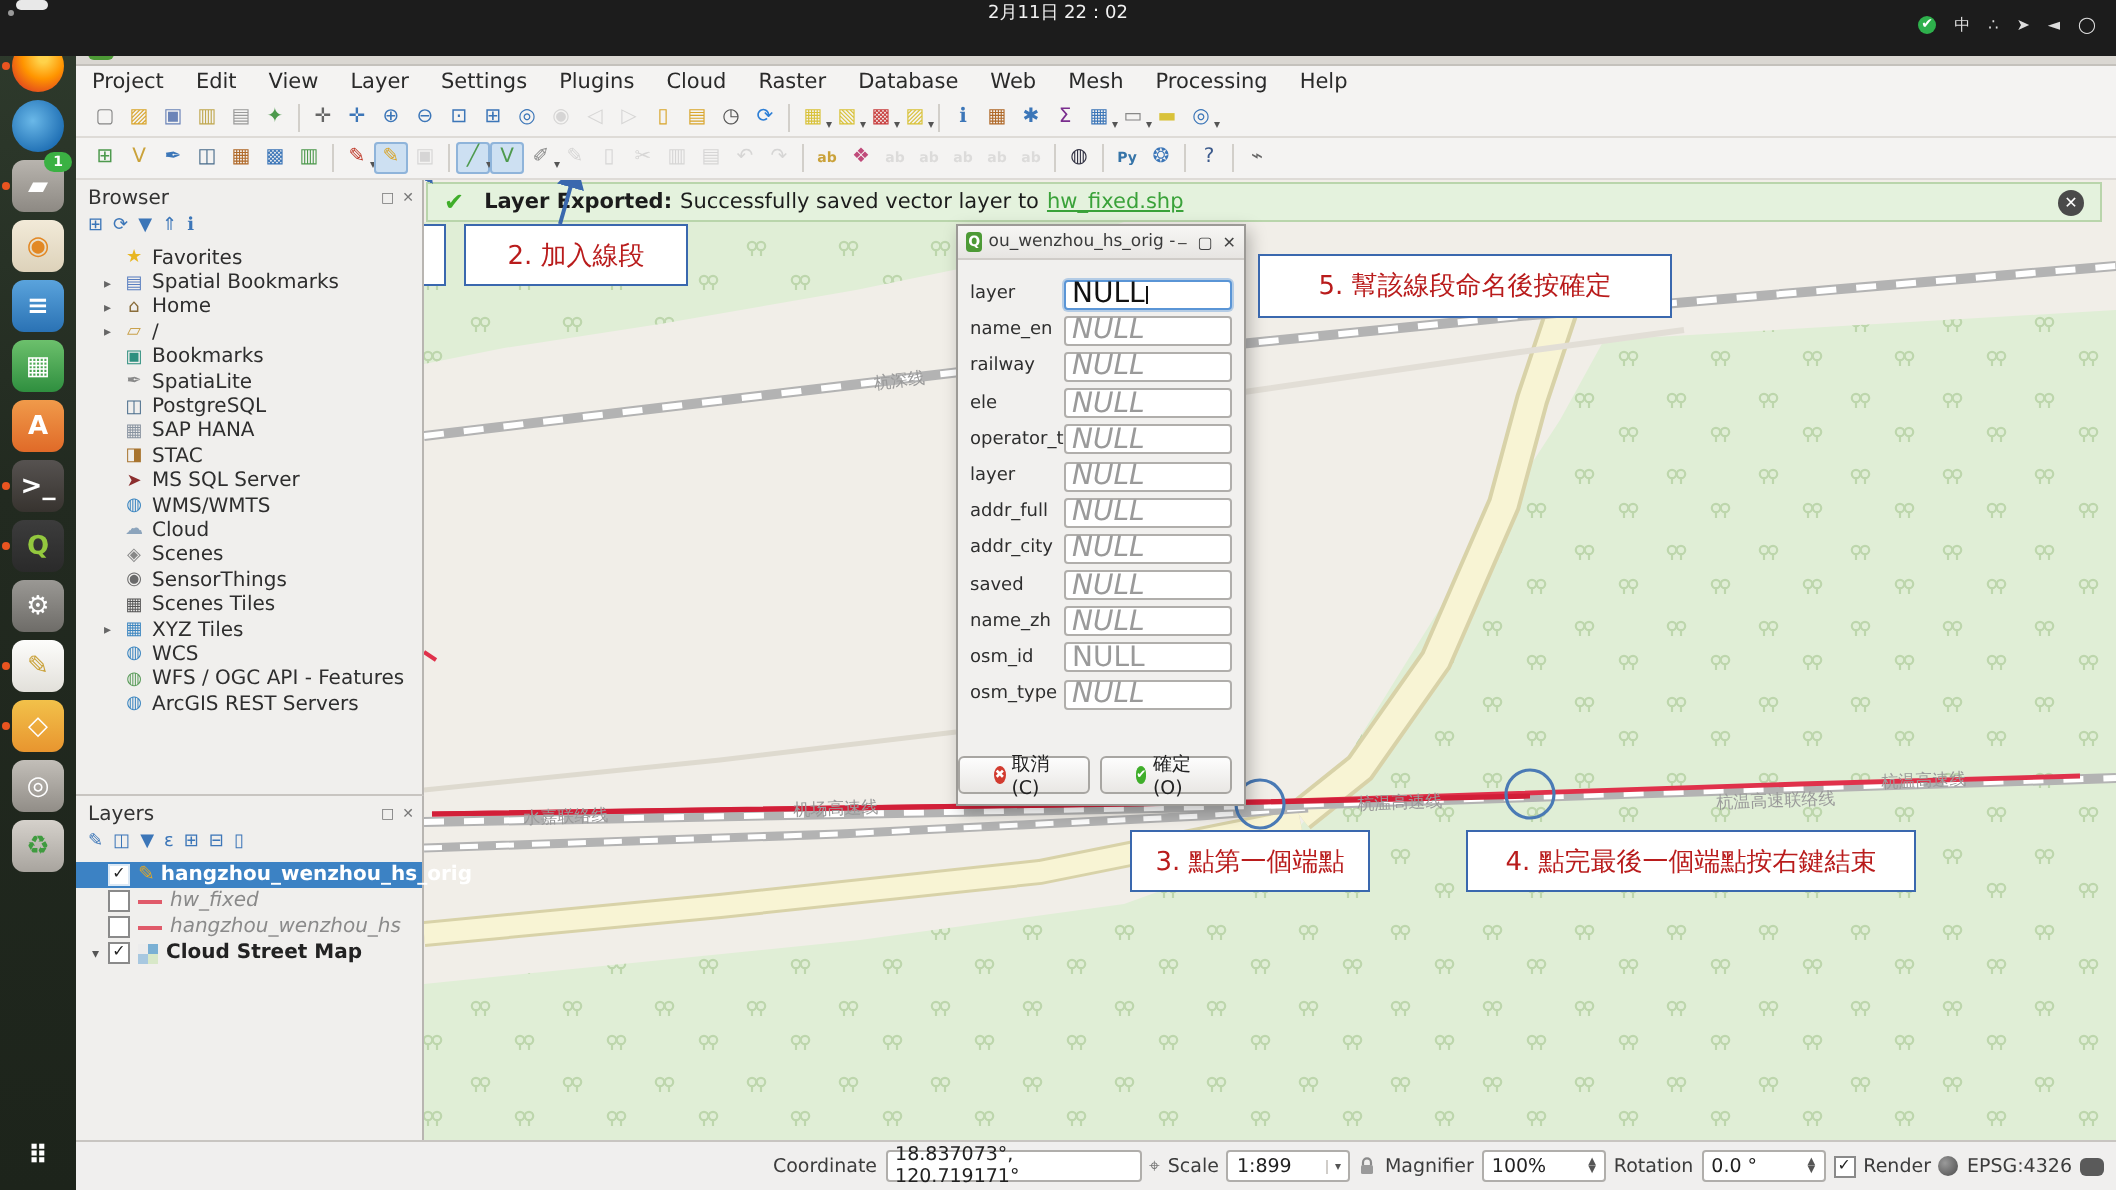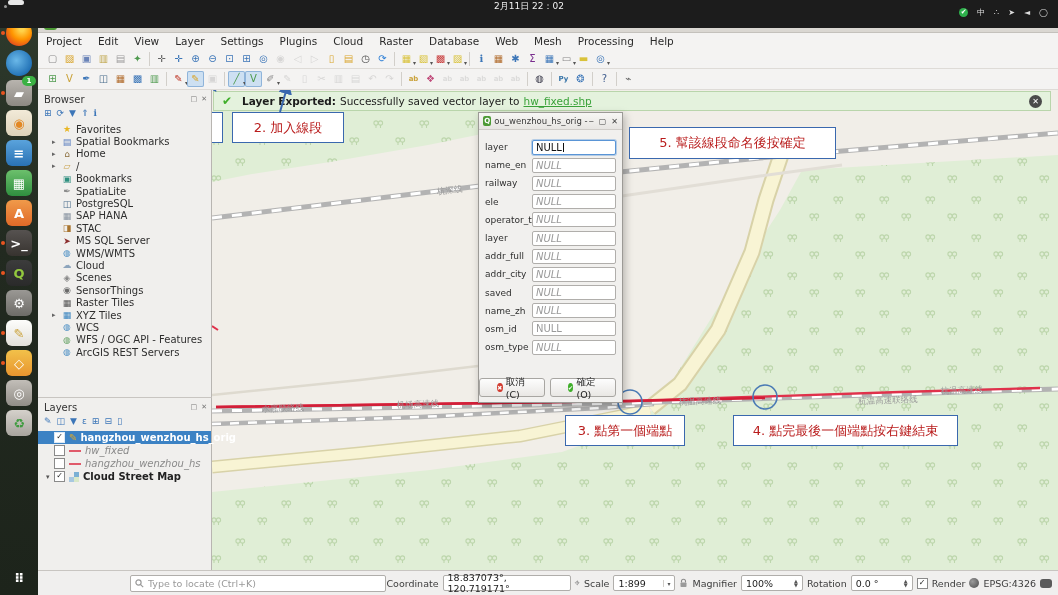--- a/index.html
+++ b/index.html
@@ -93,21 +93,21 @@
           border-bottom:1px solid #cfccc8;padding:0 4px;}
   #dialog .dlg-q{width:10px;height:10px;border-radius:2px;background:#4d9a36;color:#fff;font-size:7px;
           font-weight:bold;display:flex;align-items:center;justify-content:center;margin-right:3px;}
   #dialog .dlg-title{font-size:8.5px;color:#3a3a3a;white-space:nowrap;overflow:hidden;}
   #dialog .dlg-ctrls{margin-left:auto;display:flex;gap:5px;}
   #dialog .dlg-ctrls span{font-size:8px;color:#444;cursor:pointer;}
   #dlg-fields{padding:8px 6px 0 6px;}
   .fld-row{display:flex;align-items:center;height:18.2px;}
   .fld-row label{width:47px;font-size:9px;color:#2e2e2e;flex:none;}
   .fld-inp{flex:1;height:13px;background:#fff;border:1px solid #b0aeab;border-radius:2px;
-           font-size:10px;padding:0 3px;display:flex;align-items:center;color:#9a9a9a;font-style:italic;}
+           font-size:14px;padding:0 3px;display:flex;align-items:center;color:#9a9a9a;font-style:italic;}
   .fld-inp.plain{font-style:normal;}
   .fld-inp.focused{font-style:normal;color:#111;border-color:#5a95d6;box-shadow:0 0 0 1px rgba(90,149,214,.4);}
   .fld-inp.focused .caret{width:1px;height:9px;background:#111;margin-left:1px;}
   #dlg-btns{position:absolute;right:6px;bottom:5px;display:flex;gap:5px;}
   .dlg-btn{height:17px;display:flex;align-items:center;gap:3px;padding:0 17px;font-size:9.5px;color:#222;
            background:linear-gradient(#fdfdfd,#e9e7e4);border:1px solid #a8a6a2;border-radius:3px;cursor:pointer;}
   .dlg-btn .bico{width:9px;height:9px;border-radius:50%;color:#fff;font-size:6px;display:flex;
            align-items:center;justify-content:center;}
   
   .callout{position:absolute;background:#fff;border:1.5px solid #3a68ae;color:#b91c1c;font-size:13px;
@@ -393,21 +393,21 @@
         <span>Scenes</span>
       </div>
       <div class="tree-row">
         <span class="exp"></span>
         <span class="ticn" style="color: rgb(106, 106, 106);">◉</span>
         <span>SensorThings</span>
       </div>
       <div class="tree-row">
         <span class="exp"></span>
         <span class="ticn" style="color: rgb(85, 85, 85);">▦</span>
-        <span>Raster Tiles</span>
+        <span>Scenes Tiles</span>
       </div>
       <div class="tree-row">
         <span class="exp">▸</span>
         <span class="ticn" style="color: rgb(60, 134, 192);">▦</span>
         <span>XYZ Tiles</span>
       </div>
       <div class="tree-row">
         <span class="exp"></span>
         <span class="ticn" style="color: rgb(60, 134, 192);">◍</span>
         <span>WCS</span>
@@ -641,27 +641,20 @@
   <defs>
     <marker id="ah" markerWidth="7" markerHeight="7" refX="5" refY="3.5" orient="auto">
       <path d="M0,0 L6,3.5 L0,7 Z" fill="#3a68ae"></path>
     </marker>
   </defs>
   <line x1="200" y1="112" x2="214" y2="80" stroke="#3a68ae" stroke-width="2" marker-end="url(#ah)"></line>
   <line x1="280" y1="112" x2="288" y2="84" stroke="#3a68ae" stroke-width="2" marker-end="url(#ah)"></line>
 </svg>
 
 <div id="statusbar">
-  <div id="locate">
-    <svg width="9" height="9">
-      <circle cx="3.5" cy="3.5" r="2.6" fill="none" stroke="#9a9a9a" stroke-width="1.2"></circle>
-      <line x1="5.6" y1="5.6" x2="8.2" y2="8.2" stroke="#9a9a9a" stroke-width="1.2"></line>
-    </svg>
-    <span>Type to locate (Ctrl+K)</span>
-  </div>
   <div class="sb-right">
     <span>Coordinate</span>
     <div class="sb-box w1">
         <span>18.837073°, 120.719171°</span>
       </div>
     <span style="color:#777;">⌖</span>
     <span>Scale</span>
     <div class="sb-box w2">
         <span>1:899</span>
         <span class="ca">▾</span>

